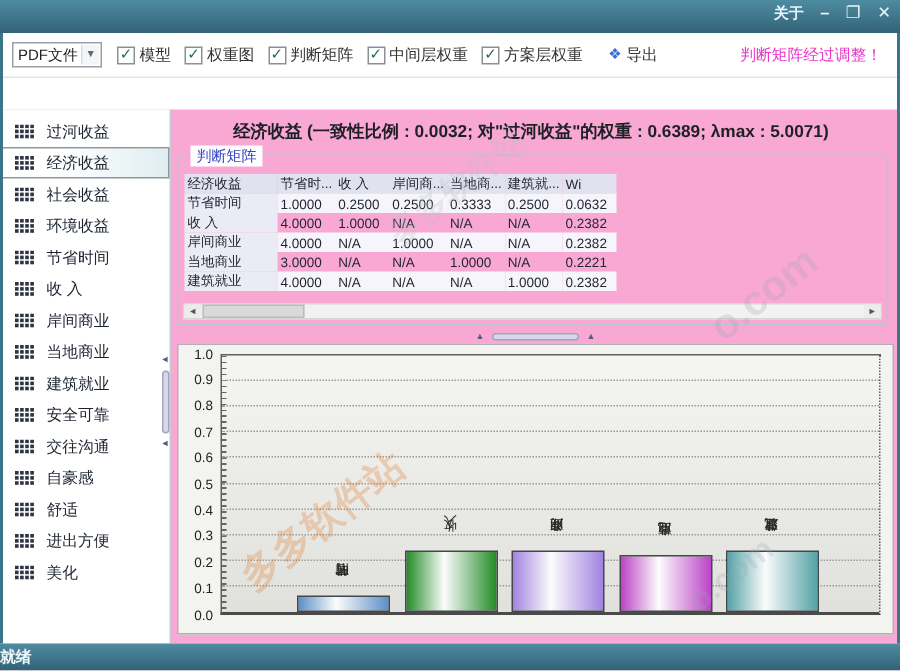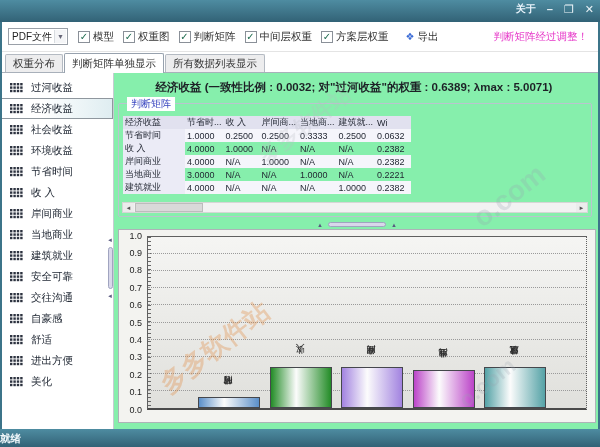--- a/index.html
+++ b/index.html
@@ -42,21 +42,21 @@
   
   .tabbar { position:absolute; left:2px; right:2px; top:52px; height:21px; background:#fff;
     border-bottom:1px solid #a8b0ba; display:flex; align-items:flex-end; padding-left:3px; }
   .tab { height:18px; line-height:17px; font-size:10.5px; color:#333; padding:0 7px;
     background:#ededee; border:1px solid #b4bac2; border-bottom:none; margin-right:1px;
     border-radius:2px 2px 0 0; position:relative; }
   .tab.active { background:#fff; height:20px; line-height:19px; margin-bottom:-1px; z-index:2;
     border-color:#98a2ae; }
 
   
-  .content { position:absolute; left:0; top:73px; width:600px; height:356px; background:#86efac; }
+  .content { position:absolute; left:0; top:73px; width:600px; height:356px; background:#f9a8d4; }
 
   
   .sidebar { position:absolute; left:0; top:0; width:114px; height:356px; background:#fff;
     border-right:1px solid #c6ccd2; padding-top:4px; }
   .sb-item { height:21px; display:flex; align-items:center; gap:8px; padding-left:9px;
     border:1px solid transparent; }
   .sb-item.sel { background:linear-gradient(90deg,#ffffff 35%,#dfedf1); border:1px solid #8f979e; }
   .sb-lbl { font-size:10.5px; color:#1c2430; white-space:nowrap; }
   .grid-ic { display:inline-flex; }
 
@@ -172,25 +172,20 @@
           <span class="cb-lbl">方案层权重</span>
         </span>
       </div>
     <div class="export-btn">
       <span class="export-ic">❖</span>
       <span class="export-lbl">导出</span>
     </div>
     <div class="warning">判断矩阵经过调整！</div>
   </div>
 
-  <div class="tabbar">
-      <div class="tab">权重分布</div>
-      <div class="tab active">判断矩阵单独显示</div>
-      <div class="tab">所有数据列表显示</div>
-    </div>
 
   <div class="content">
 
     <div class="sidebar">
         <div class="sb-item">
           <span class="grid-ic">
             <svg width="13" height="10" viewBox="0 0 13 10">
               <g fill="#2d3340">
                 <rect x="0" y="0" width="2.4" height="2.4"></rect>
                 <rect x="3.4" y="0" width="2.4" height="2.4"></rect>

